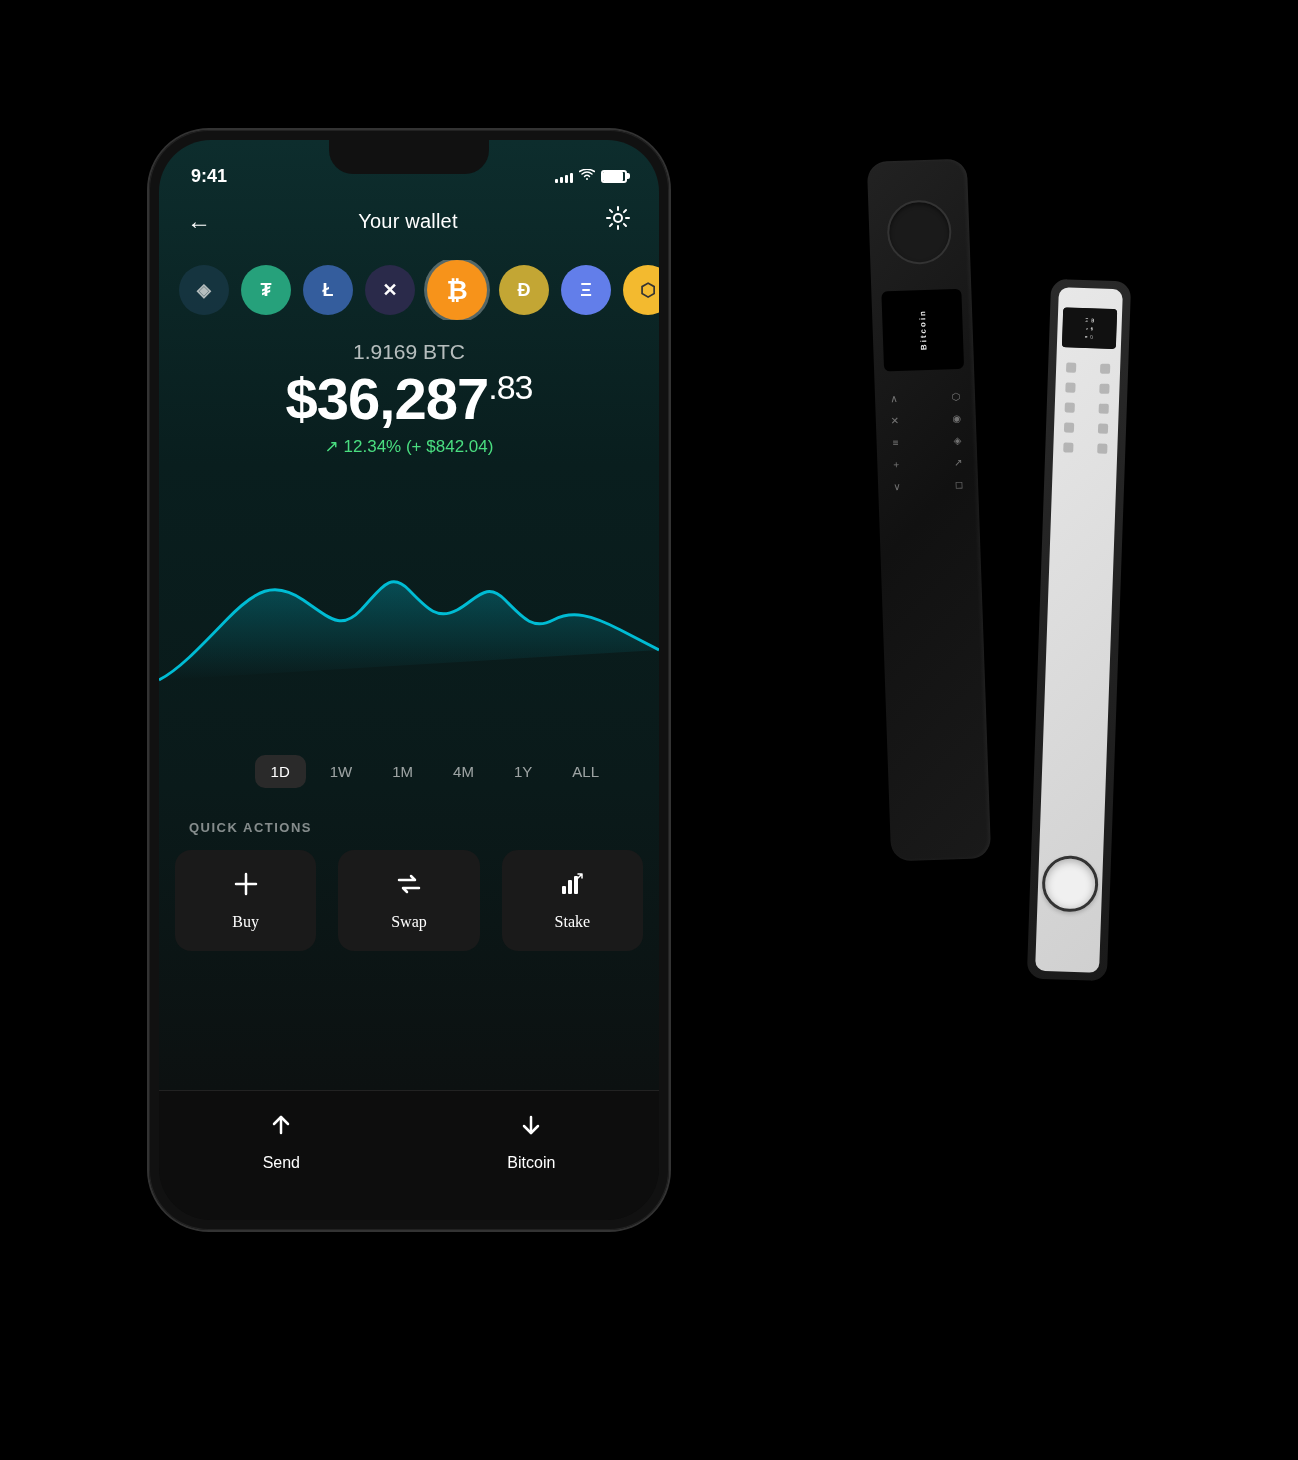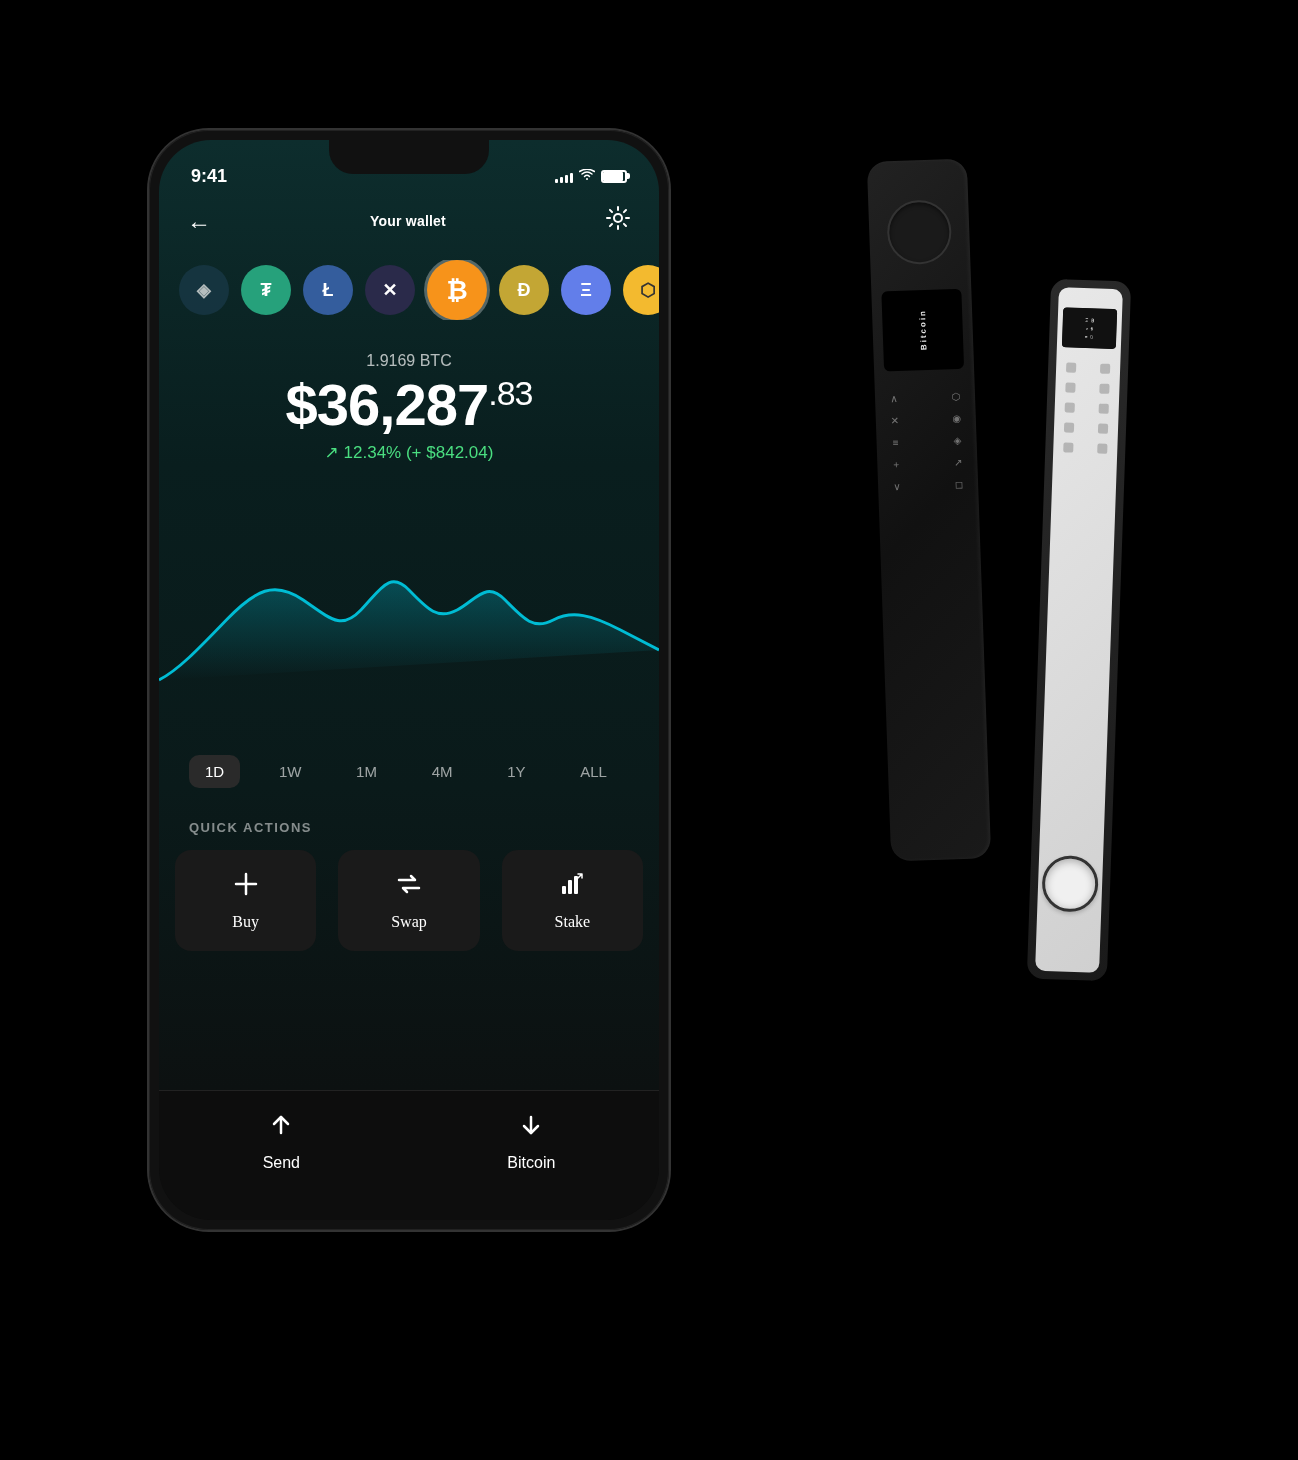--- a/index.html
+++ b/index.html
@@ -151,22 +151,22 @@
     }
 
     .back-btn {
       color: #fff;
       font-size: 24px;
       cursor: pointer;
     }
 
     .header-title {
       color: #fff;
-      font-size: 14px;
-      font-weight: 700;
+      font-size: 20px;
+      font-weight: 400;
       letter-spacing: 0.2px;
     }
 
     .settings-btn {
       color: #fff;
       font-size: 22px;
       cursor: pointer;
     }
 
     
@@ -207,24 +207,23 @@
       position: absolute;
       top: 200px;
       left: 0;
       right: 0;
       text-align: center;
       padding: 0 20px;
     }
 
     .balance-coin {
       color: rgba(255,255,255,0.7);
-      font-size: 16px;
+      font-size: 21px;
       font-weight: 400;
       margin-bottom: 6px;
-      margin-top: 12px;
     }
 
     .balance-main {
       color: #fff;
       font-size: 58px;
       font-weight: 700;
       letter-spacing: -1px;
       line-height: 1;
     }
 
@@ -254,24 +253,24 @@
     .chart-svg {
       width: 100%;
       height: 100%;
     }
 
     
     .time-selector {
       position: absolute;
       top: 615px;
       left: 0;
-      right: 6px;
-      display: flex;
-      align-items: center;
-      justify-content: space-between;
+      right: 14px;
+      display: flex;
+      align-items: center;
+      justify-content: flex-end;
       gap: 8px;
       padding: 0 30px;
     }
 
     .time-btn {
       padding: 8px 16px;
       border-radius: 10px;
       font-size: 15px;
       font-weight: 500;
       color: rgba(255,255,255,0.6);

